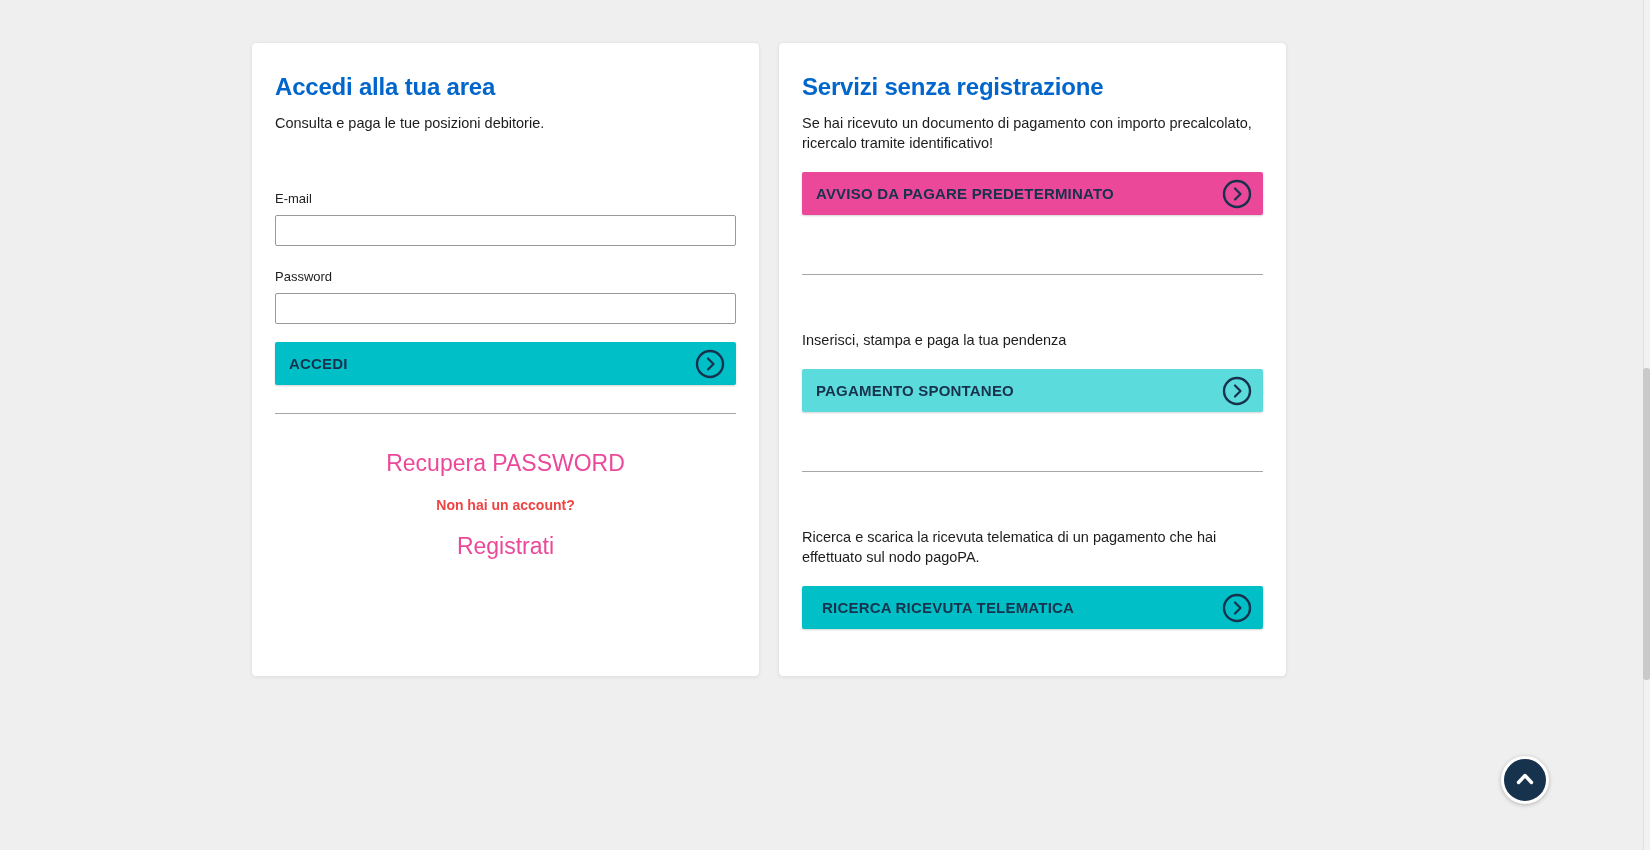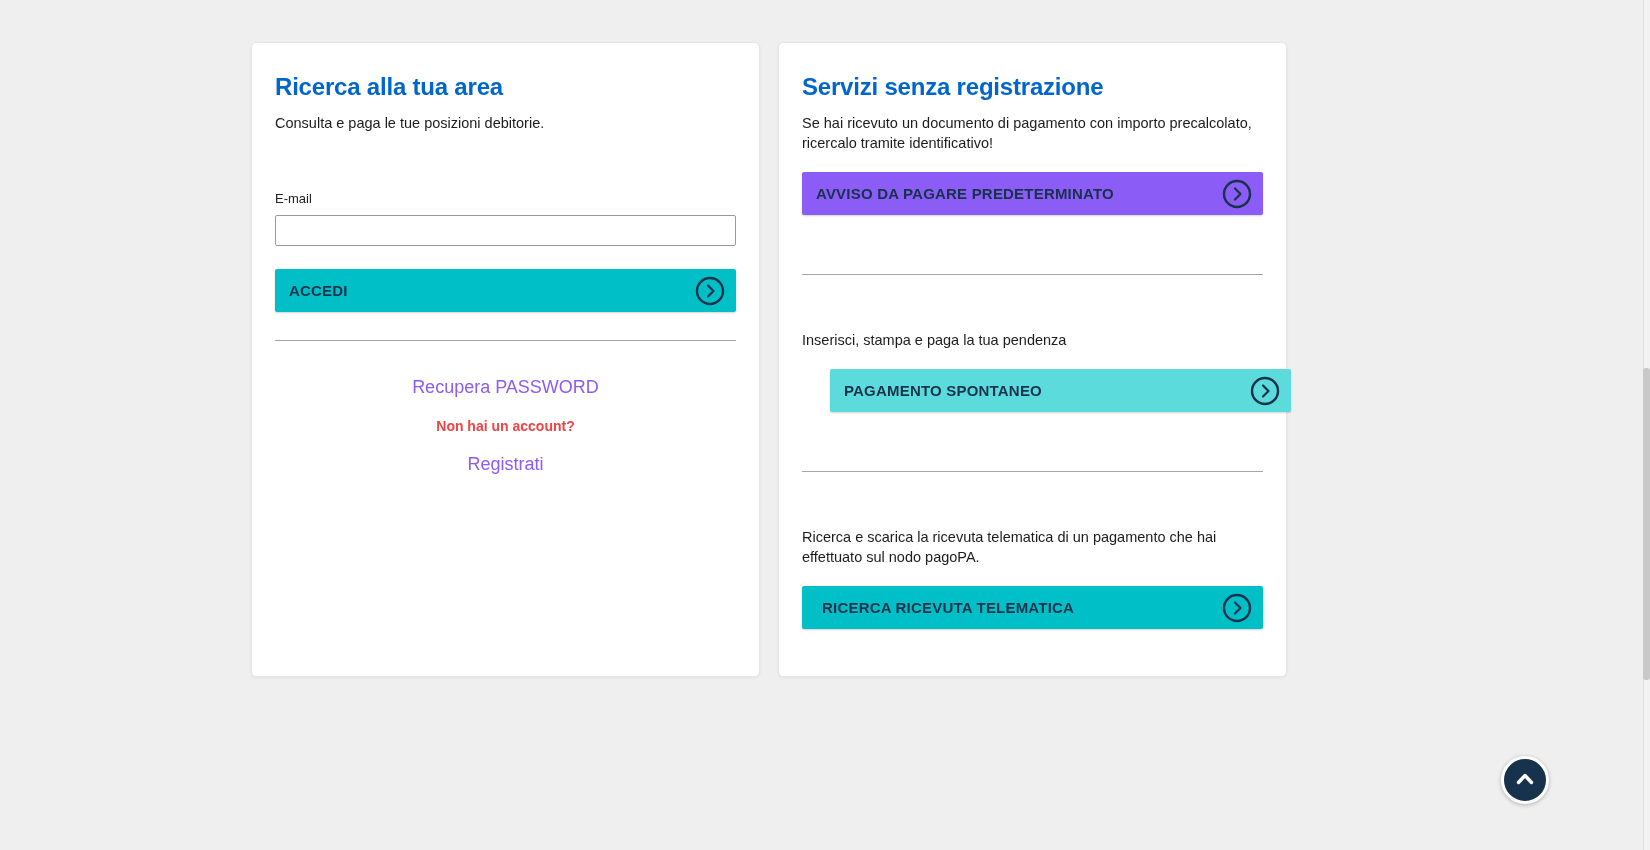--- a/index.html
+++ b/index.html
@@ -79,22 +79,22 @@
     position: absolute;
     right: 11px;
     top: 50%;
     transform: translateY(-50%);
     width: 30px; height: 30px;
   }
 
   .login-hr { border: none; border-top: 1px solid #a6a6a6; margin: 28px 0 0 0; }
   .login-links { text-align: center; margin-top: 36px; }
   .link {
-    color: #8b5cf6;
-    font-size: 18px;
+    color: #ec4899;
+    font-size: 23px;
     text-decoration: none;
     cursor: pointer;
     display: inline-block;
   }
   .no-account {
     font-size: 14px;
     color: #ef4444;
     margin: 20px 0 20px 0;
     font-weight: bold;
   }
@@ -102,21 +102,21 @@
   
   .svc-desc {
     font-size: 14.5px;
     color: #1c1c1c;
     line-height: 20px;
     margin-bottom: 19px;
   }
   .svc-section-1 .svc-desc { margin-top: 0; }
   .svc-hr { border: none; border-top: 1px solid #a6a6a6; margin: 59px 0 0 0; }
   .svc-gap { height: 55px; }
-  .btn.btn-light { background: #5cdbdd; margin-left: 28px; }
+  .btn.btn-light { background: #5cdbdd; }
 
   
   #scroll-top-btn {
     position: absolute;
     left: 1501px;
     top: 756px;
     width: 48px; height: 48px;
     border-radius: 50%;
     background: #17324d;
     border: 3px solid #ffffff;
@@ -141,29 +141,33 @@
     top: 368px;
     width: 7px; height: 312px;
     background: #c9c9c9;
     border-radius: 3px;
   }
 </style>
 </head>
 <body>
 
 <section class="card" id="login-card">
-  <h2 class="card-title">Ricerca alla tua area</h2>
+  <h2 class="card-title">Accedi alla tua area</h2>
   <p class="card-subtitle">Consulta e paga le tue posizioni debitorie.</p>
 
   <div class="login-form">
     <div class="field-email">
       <div class="field-label">E-mail</div>
       <input class="text-input" type="text" value="" style="">
     </div>
 
+    <div class="field-password">
+      <div class="field-label">Password</div>
+      <input class="text-input" type="password" value="" style="">
+    </div>
 
     <button class="btn">
       <span>ACCEDI</span>
       <span class="arrow-circle">
         <svg width="30" height="30" viewBox="0 0 30 30">
           <circle cx="15" cy="15" r="13" fill="none" stroke="#17324d" stroke-width="2.4"></circle>
           <polyline points="13,9.5 18.5,15 13,20.5" fill="none" stroke="#17324d" stroke-width="2.2" stroke-linecap="round" stroke-linejoin="round"></polyline>
         </svg>
       </span>
     </button>
@@ -176,21 +180,21 @@
       <a class="link">Registrati</a>
     </div>
   </div>
 </section>
 
 <section class="card" id="services-card">
   <h2 class="card-title">Servizi senza registrazione</h2>
 
   <div class="svc-section-1">
     <p class="svc-desc">Se hai ricevuto un documento di pagamento con importo precalcolato, ricercalo tramite identificativo!</p>
-    <button class="btn" style="background: #8b5cf6;">
+    <button class="btn" style="background: #ec4899;">
       <span>AVVISO DA PAGARE PREDETERMINATO</span>
       <span class="arrow-circle">
         <svg width="30" height="30" viewBox="0 0 30 30">
           <circle cx="15" cy="15" r="13" fill="none" stroke="#17324d" stroke-width="2.4"></circle>
           <polyline points="13,9.5 18.5,15 13,20.5" fill="none" stroke="#17324d" stroke-width="2.2" stroke-linecap="round" stroke-linejoin="round"></polyline>
         </svg>
       </span>
     </button>
   </div>
 

